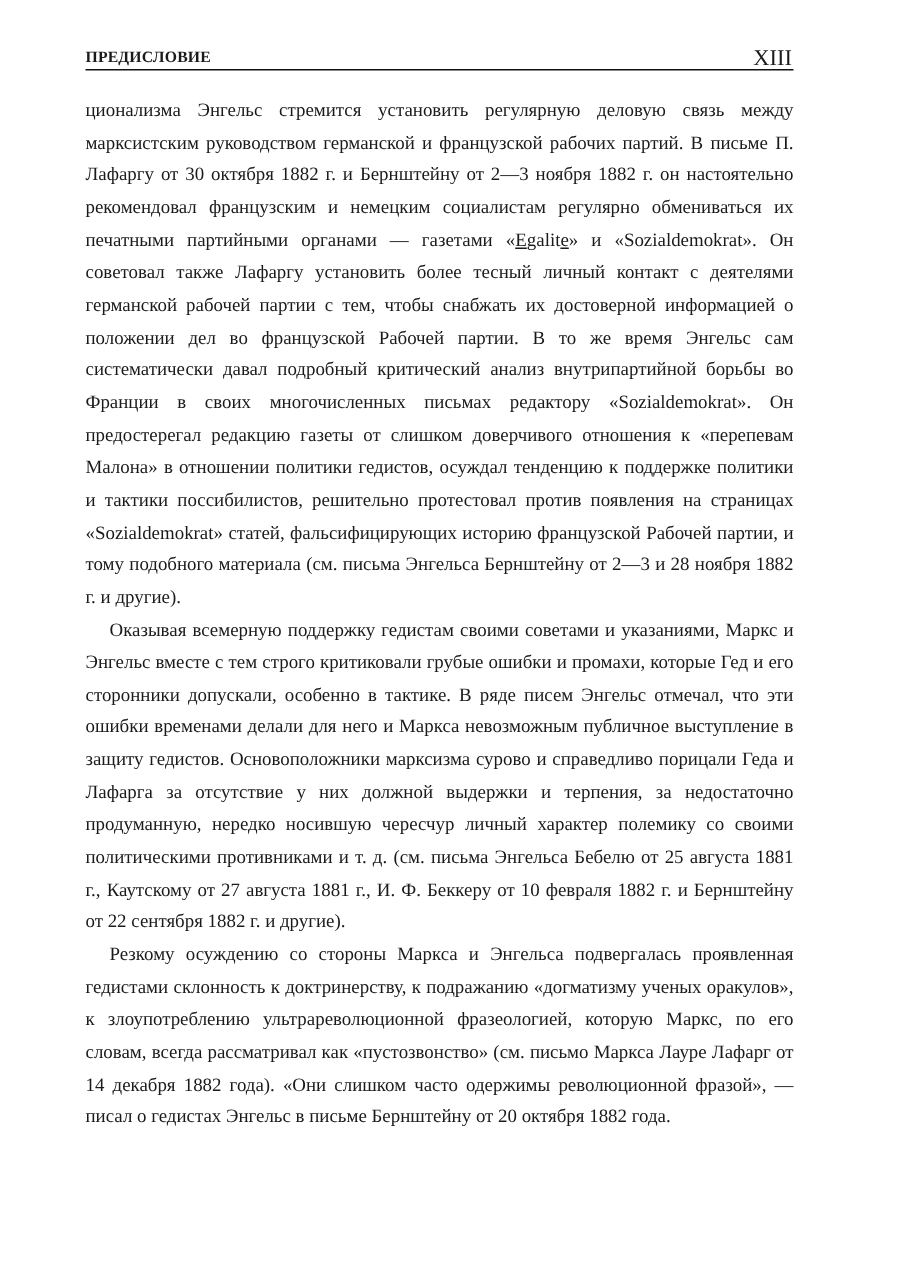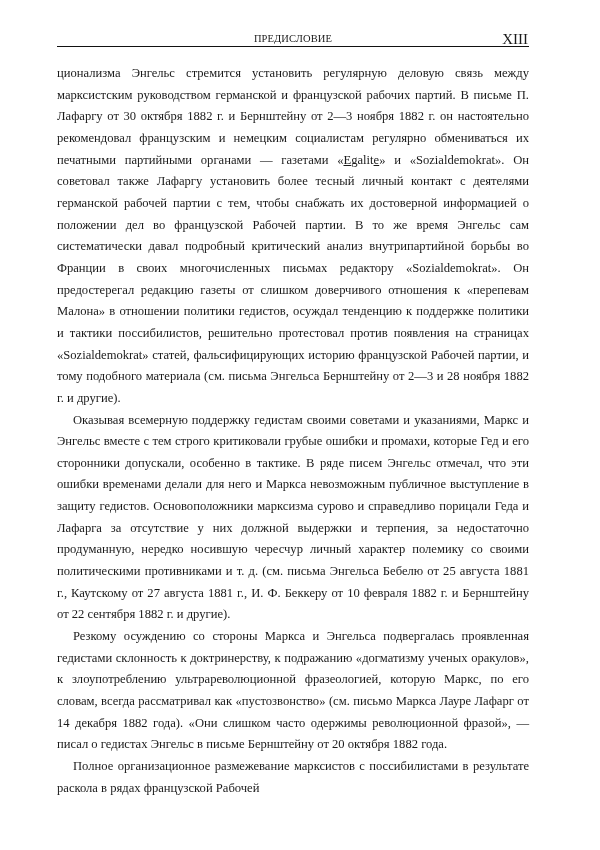--- a/index.html
+++ b/index.html
@@ -5,22 +5,22 @@
   html, body { margin: 0; padding: 0; }
   body {
     width: 600px; height: 850px; background: #ffffff; position: relative; overflow: hidden;
     font-family: "Liberation Serif", "DejaVu Serif", serif; color: #1a1a1a;
   }
   .page-header {
     position: absolute; left: 57px; top: 33px; width: 472px; height: 13px;
     border-bottom: 1.4px solid #111;
   }
   .running-title {
-    position: absolute; left: 0; right: 0; top: 0; text-align: center;
-    font-size: 10.5px; letter-spacing: 0.1px; line-height: 12px;
+    position: absolute; left: 0; right: 0; top: 0; 
+    font-size: 10.5px; letter-spacing: 0.1px; line-height: 12px; font-weight: bold;
   }
   .page-number {
     position: absolute; right: 1px; top: 0; font-size: 15px; line-height: 12px;
   }
   .body-text {
     position: absolute; left: 57px; top: 63px; width: 472px;
     font-size: 12.6px; line-height: 21.65px; text-align: justify;
   }
   .body-text p { margin: 0; text-indent: 16px; hyphens: manual; }
   .body-text p.cont { text-indent: 0; }
@@ -31,14 +31,13 @@
 
 <div class="page-header">
   <div class="running-title">ПРЕДИСЛОВИЕ</div>
   <div class="page-number">XIII</div>
 </div>
 
 <div class="body-text">
   <p class="cont"><span>ционализма Энгельс стремится установить регулярную деловую связь между марксистским руководством германской и французской рабочих партий. В письме П. Лафаргу от 30 октяб­ря 1882 г. и Бернштейну от 2—3 ноября 1882 г. он настоятельно рекомендовал французским и немецким социалистам регулярно обмениваться их печатными партийными органами — газетами «</span><span class="u">E</span><span>galit</span><span class="u">e</span><span>» и «Sozialdemokrat». Он советовал также Лафаргу установить более тесный личный контакт с деятелями германской рабочей партии с тем, чтобы снабжать их достовер­ной информацией о положении дел во французской Рабочей партии. В то же время Энгельс сам систематически давал подробный критический анализ внутрипартийной борьбы во Франции в своих многочисленных письмах редактору «Sozialdemokrat». Он предостерегал редакцию газеты от слишком доверчивого отношения к «перепевам Малона» в отношении политики гедистов, осуждал тенденцию к поддержке политики и тактики поссибилистов, решительно протестовал против появления на страницах «Sozialdemokrat» статей, фальсифи­цирующих историю французской Рабочей партии, и тому подобного материала (см. письма Энгельса Бернштейну от 2—3 и 28 ноября 1882 г. и другие).</span></p>
   <p>Оказывая всемерную поддержку гедистам своими советами и указаниями, Маркс и Эн­гельс вместе с тем строго критиковали грубые ошибки и промахи, которые Гед и его сторон­ники допускали, особенно в тактике. В ряде писем Энгельс отмечал, что эти ошибки време­нами делали для него и Маркса невозможным публичное выступление в защиту гедистов. Основоположники марксизма сурово и справедливо порицали Геда и Лафарга за отсутствие у них должной выдержки и терпения, за недостаточно продуманную, нередко носившую че­ресчур личный характер полемику со своими политическими противниками и т. д. (см. пись­ма Энгельса Бебелю от 25 августа 1881 г., Каутскому от 27 августа 1881 г., И. Ф. Беккеру от 10 февраля 1882 г. и Бернштейну от 22 сентября 1882 г. и другие).</p>
   <p>Резкому осуждению со стороны Маркса и Энгельса подвергалась проявленная гедистами склонность к доктринерству, к подражанию «догматизму ученых оракулов», к злоупотребле­нию ультрареволюционной фразеологией, которую Маркс, по его словам, всегда рассматри­вал как «пустозвонство» (см. письмо Маркса Лауре Лафарг от 14 декабря 1882 года). «Они слишком часто одержимы революционной фразой», — писал о гедистах Энгельс в письме Бернштейну от 20 октября 1882 года.</p>
-  <p>Полное организационное размежевание марксистов с поссибилистами в результате раско­ла в рядах французской Рабочей</p>
 </div>
 
 </body></html>

